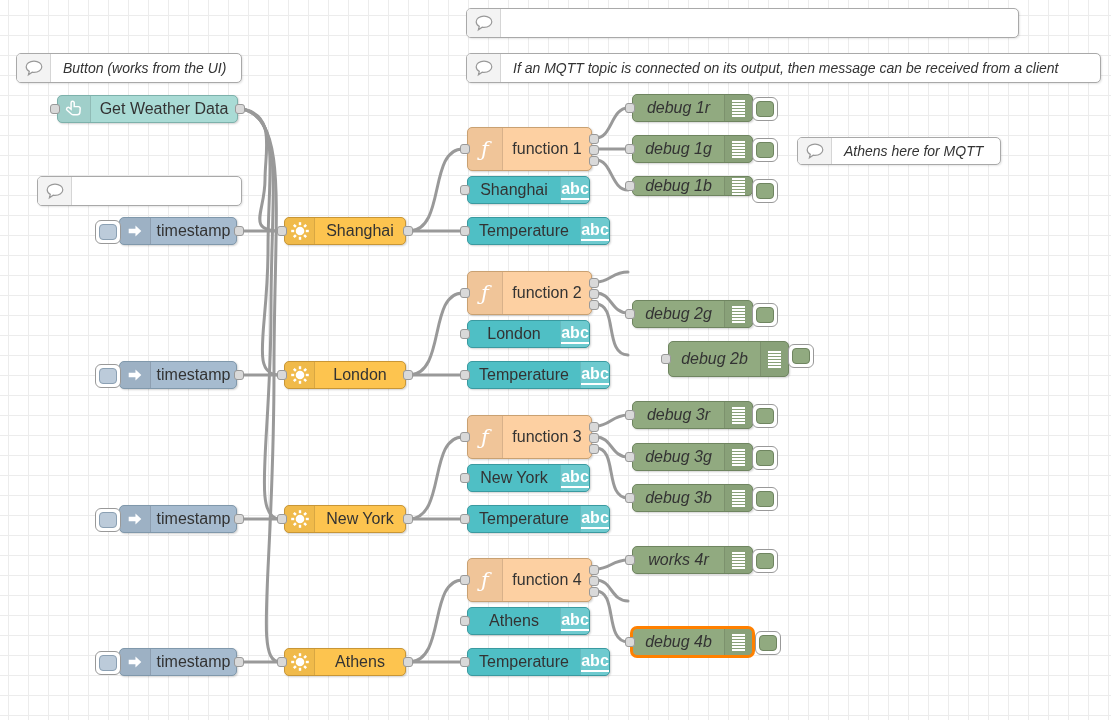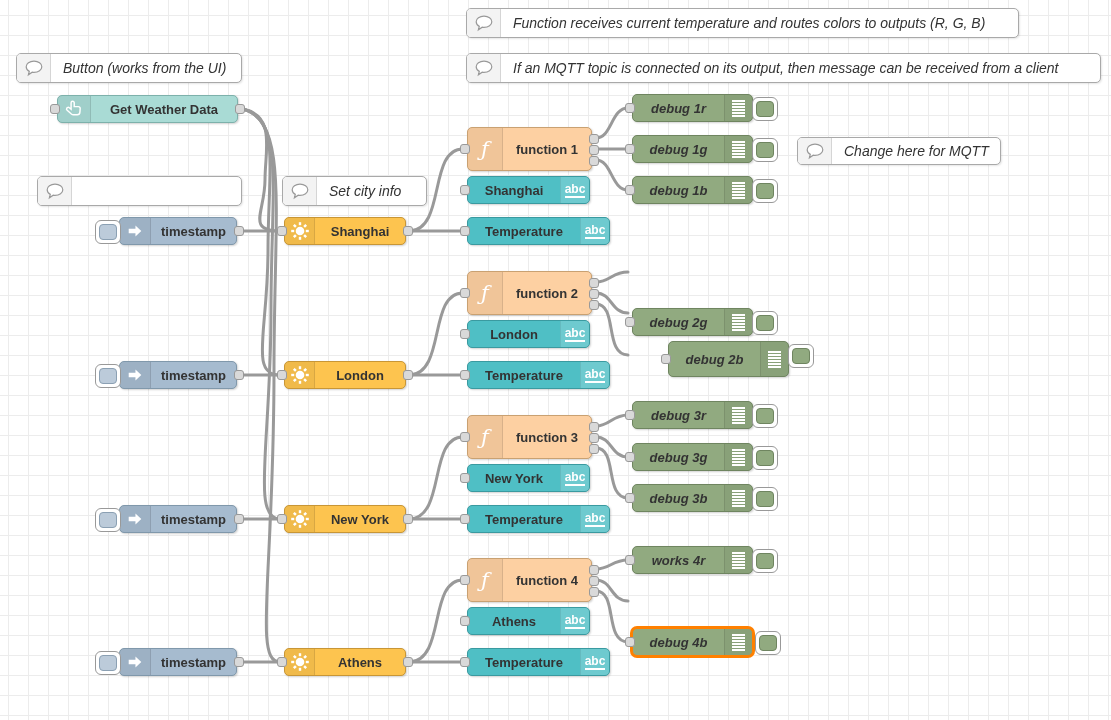--- a/index.html
+++ b/index.html
@@ -9,21 +9,21 @@
     background-image:linear-gradient(to right,#ececec 1px,transparent 1px),
                      linear-gradient(to bottom,#ececec 1px,transparent 1px);
     background-size:20px 20px;background-position:8px 15px;
   }
   svg.wires{position:absolute;left:0;top:0;z-index:1;}
   svg.wires path{stroke:#999;stroke-width:3;fill:none;stroke-linecap:round;}
 
   .node{position:absolute;z-index:2;border-radius:5px;border:1px solid;box-sizing:border-box;
         display:flex;align-items:stretch;box-shadow:1px 1px 2px rgba(0,0,0,0.18);}
   .node .label{flex:1;display:flex;align-items:center;justify-content:center;
-        font-size:13px;color:#333;white-space:nowrap;overflow:hidden;font-weight:bold;}
+        font-size:16px;color:#333;white-space:nowrap;overflow:hidden;}
   .icon-region{display:flex;align-items:center;justify-content:center;flex:0 0 auto;
         background:rgba(0,0,0,0.05);}
   .icon-left{border-right:1px solid rgba(0,0,0,0.10);border-radius:4px 0 0 4px;}
   .icon-right{border-left:1px solid rgba(0,0,0,0.10);border-radius:0 4px 4px 0;}
 
   .port{position:absolute;width:10px;height:10px;background:#d9d9d9;border:1px solid #999;
         border-radius:3px;box-sizing:border-box;z-index:3;}
   .port-in{left:-8px;top:50%;margin-top:-5px;}
   .port-out{right:-8px;top:50%;margin-top:-5px;}
   .n-func .port-out{margin-top:0;}
@@ -45,21 +45,21 @@
   .debug-toggle{right:-26px;}
   .side-btn .inner{position:absolute;left:3px;top:3px;right:3px;bottom:3px;border-radius:4px;
         border:1px solid;box-sizing:border-box;}
   .inject-btn .inner{background:#bccbda;border-color:#8ba0b3;}
   .debug-toggle .inner{background:#91aa80;border-color:#6f8560;}
 
   
   .badge-abc{flex:0 0 28px;display:flex;align-items:center;justify-content:center;
         background:rgba(255,255,255,0.18);border-left:1px solid rgba(0,0,0,0.08);
         border-radius:0 4px 4px 0;}
-  .badge-abc span{color:#fff;font-weight:bold;font-size:12px;line-height:1;
+  .badge-abc span{color:#fff;font-weight:bold;font-size:16px;line-height:1;
         border-bottom:2px solid #fff;padding-bottom:1px;}
 
   .fglyph{color:#fff;font-family:"DejaVu Serif",serif;font-style:italic;font-size:21px;line-height:1;}
 
   
   .comment{position:absolute;z-index:2;background:#fff;border:1px solid #a9a9a9;border-radius:5px;
         box-sizing:border-box;display:flex;align-items:stretch;box-shadow:1px 1px 2px rgba(0,0,0,0.10);}
   .comment .icon-region{width:33px;background:#f3f3f3;border-right:1px solid #d5d5d5;
         border-radius:4px 0 0 4px;}
   .comment .label{display:flex;align-items:center;padding:0 12px;font-size:14px;font-style:italic;
@@ -108,21 +108,20 @@
     <path d="M596,580 C612,580 611,601 628,601"></path>
     <path d="M596,591 C618,591 604,642 628,642"></path>
   </svg>
 
   <div class="comment" style="left:466px;top:8px;width:553px;height:30px">
     <div class="icon-region">
       <svg width="20" height="20" viewBox="0 0 20 20">
           <path d="M10 3.2 C5.6 3.2 2.2 5.7 2.2 8.8 C2.2 10.7 3.4 12.4 5.3 13.4 L4.4 16.8 L8.2 14.2 C8.8 14.3 9.4 14.4 10 14.4 C14.4 14.4 17.8 11.9 17.8 8.8 C17.8 5.7 14.4 3.2 10 3.2 Z" fill="#fff" stroke="#999" stroke-width="1.2"></path>
         </svg>
     </div>
-    <div class="label">Function receives current temperature and routes colors to outputs (R, G, B)</div>
   </div>
 
   <div class="comment" style="left:16px;top:53px;width:226px;height:30px">
     <div class="icon-region">
       <svg width="20" height="20" viewBox="0 0 20 20">
           <path d="M10 3.2 C5.6 3.2 2.2 5.7 2.2 8.8 C2.2 10.7 3.4 12.4 5.3 13.4 L4.4 16.8 L8.2 14.2 C8.8 14.3 9.4 14.4 10 14.4 C14.4 14.4 17.8 11.9 17.8 8.8 C17.8 5.7 14.4 3.2 10 3.2 Z" fill="#fff" stroke="#999" stroke-width="1.2"></path>
         </svg>
     </div>
     <div class="label">Button (works from the UI)</div>
   </div>
@@ -137,36 +136,28 @@
   </div>
 
   <div class="comment" style="left:37px;top:176px;width:205px;height:30px">
     <div class="icon-region">
       <svg width="20" height="20" viewBox="0 0 20 20">
           <path d="M10 3.2 C5.6 3.2 2.2 5.7 2.2 8.8 C2.2 10.7 3.4 12.4 5.3 13.4 L4.4 16.8 L8.2 14.2 C8.8 14.3 9.4 14.4 10 14.4 C14.4 14.4 17.8 11.9 17.8 8.8 C17.8 5.7 14.4 3.2 10 3.2 Z" fill="#fff" stroke="#999" stroke-width="1.2"></path>
         </svg>
     </div>
   </div>
 
-  <div class="comment" style="left:282px;top:176px;width:145px;height:30px">
-    <div class="icon-region">
-      <svg width="20" height="20" viewBox="0 0 20 20">
-          <path d="M10 3.2 C5.6 3.2 2.2 5.7 2.2 8.8 C2.2 10.7 3.4 12.4 5.3 13.4 L4.4 16.8 L8.2 14.2 C8.8 14.3 9.4 14.4 10 14.4 C14.4 14.4 17.8 11.9 17.8 8.8 C17.8 5.7 14.4 3.2 10 3.2 Z" fill="#fff" stroke="#999" stroke-width="1.2"></path>
-        </svg>
-    </div>
-    <div class="label">Set city info</div>
-  </div>
 
   <div class="comment" style="left:797px;top:137px;width:204px;height:28px">
     <div class="icon-region">
       <svg width="20" height="20" viewBox="0 0 20 20">
           <path d="M10 3.2 C5.6 3.2 2.2 5.7 2.2 8.8 C2.2 10.7 3.4 12.4 5.3 13.4 L4.4 16.8 L8.2 14.2 C8.8 14.3 9.4 14.4 10 14.4 C14.4 14.4 17.8 11.9 17.8 8.8 C17.8 5.7 14.4 3.2 10 3.2 Z" fill="#fff" stroke="#999" stroke-width="1.2"></path>
         </svg>
     </div>
-    <div class="label">Change here for MQTT</div>
+    <div class="label">Athens here for MQTT</div>
   </div>
 
   <div class="node n-btn" style="left:57px;top:95px;width:181px;height:28px">
     <div class="icon-region icon-left" style="width:32px">
       <svg width="20" height="20" viewBox="0 0 22 22">
           <path d="M9.5 2.5 c-1 0 -1.7 .8 -1.7 1.7 v7 l-2 -1.6 c-.85 -.7 -2.1 -.5 -2.7 .4 -.5 .8 -.4 1.8 .35 2.45 l4.7 4.1 c.6 .5 1.35 .8 2.1 .8 h4.3 c1.55 0 2.85 -1.2 2.95 -2.75 l.3 -4.2 c.08 -1.1 -.8 -2 -1.9 -2 h-4.65 v-4.2 c0 -.95 -.75 -1.7 -1.7 -1.7 z" fill="none" stroke="#fff" stroke-width="1.6"></path>
         </svg>
     </div>
     <div class="label">Get Weather Data</div>
     <div class="port port-in"></div>
@@ -450,42 +441,42 @@
             <rect x="1" y="17" width="13" height="2"></rect>
           </g>
         </svg>
     </div>
     <div class="port port-in"></div>
     <div class="side-btn debug-toggle">
         <div class="inner"></div>
       </div>
   </div>
 
-  <div class="node n-debug" style="left:632px;top:176px;width:121px;height:28px">
+  <div class="node n-debug" style="left:632px;top:176px;width:121px;height:20px">
     <div class="label">debug 1b</div>
     <div class="icon-region icon-right" style="width:27px">
       <svg width="15" height="20" viewBox="0 0 15 20">
           <g fill="#fff">
             <rect x="1" y="2" width="13" height="2"></rect>
             <rect x="1" y="5" width="13" height="2"></rect>
             <rect x="1" y="8" width="13" height="2"></rect>
             <rect x="1" y="11" width="13" height="2"></rect>
             <rect x="1" y="14" width="13" height="2"></rect>
             <rect x="1" y="17" width="13" height="2"></rect>
           </g>
         </svg>
     </div>
     <div class="port port-in"></div>
     <div class="side-btn debug-toggle">
         <div class="inner"></div>
       </div>
   </div>
 
 
-  <div class="node n-debug" style="left:632px;top:308px;width:121px;height:28px">
+  <div class="node n-debug" style="left:632px;top:300px;width:121px;height:28px">
     <div class="label">debug 2g</div>
     <div class="icon-region icon-right" style="width:27px">
       <svg width="15" height="20" viewBox="0 0 15 20">
           <g fill="#fff">
             <rect x="1" y="2" width="13" height="2"></rect>
             <rect x="1" y="5" width="13" height="2"></rect>
             <rect x="1" y="8" width="13" height="2"></rect>
             <rect x="1" y="11" width="13" height="2"></rect>
             <rect x="1" y="14" width="13" height="2"></rect>
             <rect x="1" y="17" width="13" height="2"></rect>

